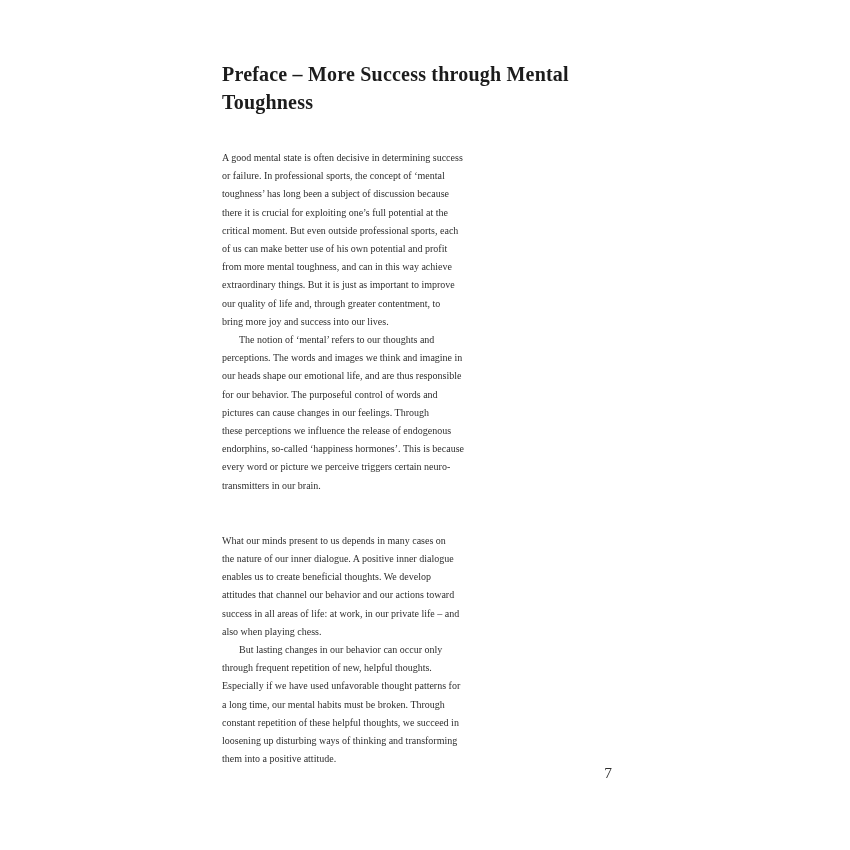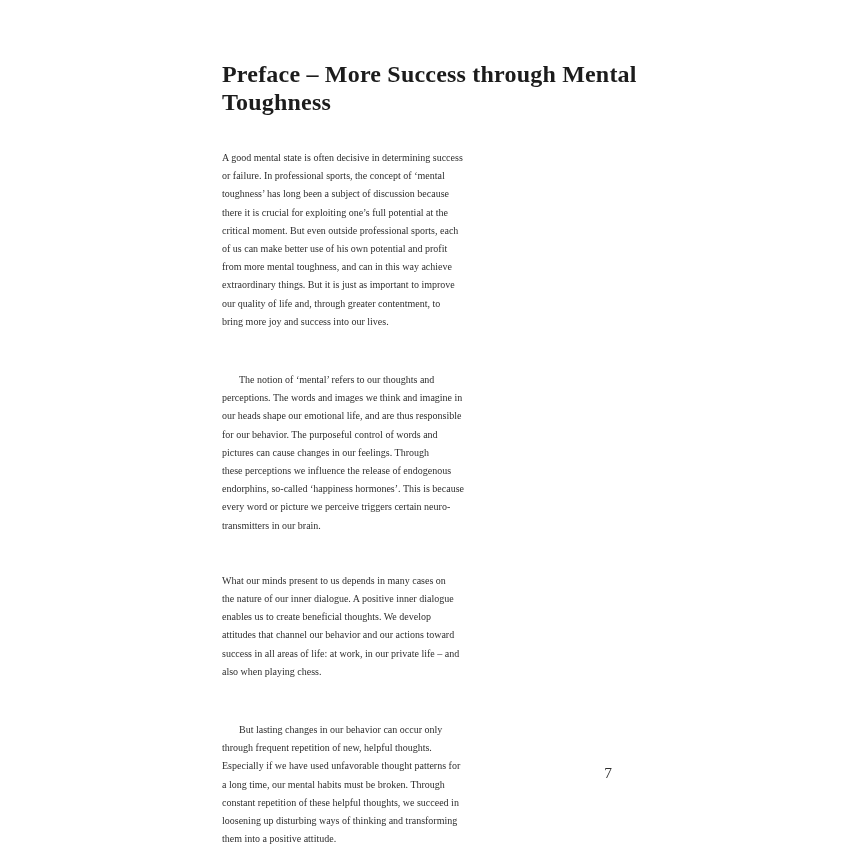--- a/index.html
+++ b/index.html
@@ -12,36 +12,36 @@
     font-family: "Liberation Serif", "DejaVu Serif", serif;
     overflow: hidden;
   }
   .text-block {
     position: absolute;
     left: 222px;
     top: 60px;
     width: 440px;
   }
   .page-title {
-    font-size: 24px;
+    font-size: 20px;
     line-height: 28px;
     font-weight: 700;
     color: #1c1c1c;
     letter-spacing: 0.2px;
     white-space: pre-line;
     margin-bottom: 33px;
   }
   .body-text p {
     font-size: 10px;
     line-height: 18.2px;
     color: #2e2e2e;
     white-space: pre-line;
     margin: 0;
   }
-  .body-text p.indent { text-indent: 17px; margin-top: 40px; }
+  .body-text p.indent { text-indent: 17px; }
   .body-text p.spaced { margin-top: 37px; }
   .page-number {
     position: absolute;
     left: 598px;
     top: 764px;
     width: 20px;
     text-align: center;
     font-size: 15.5px;
     color: #2e2e2e;
   }

